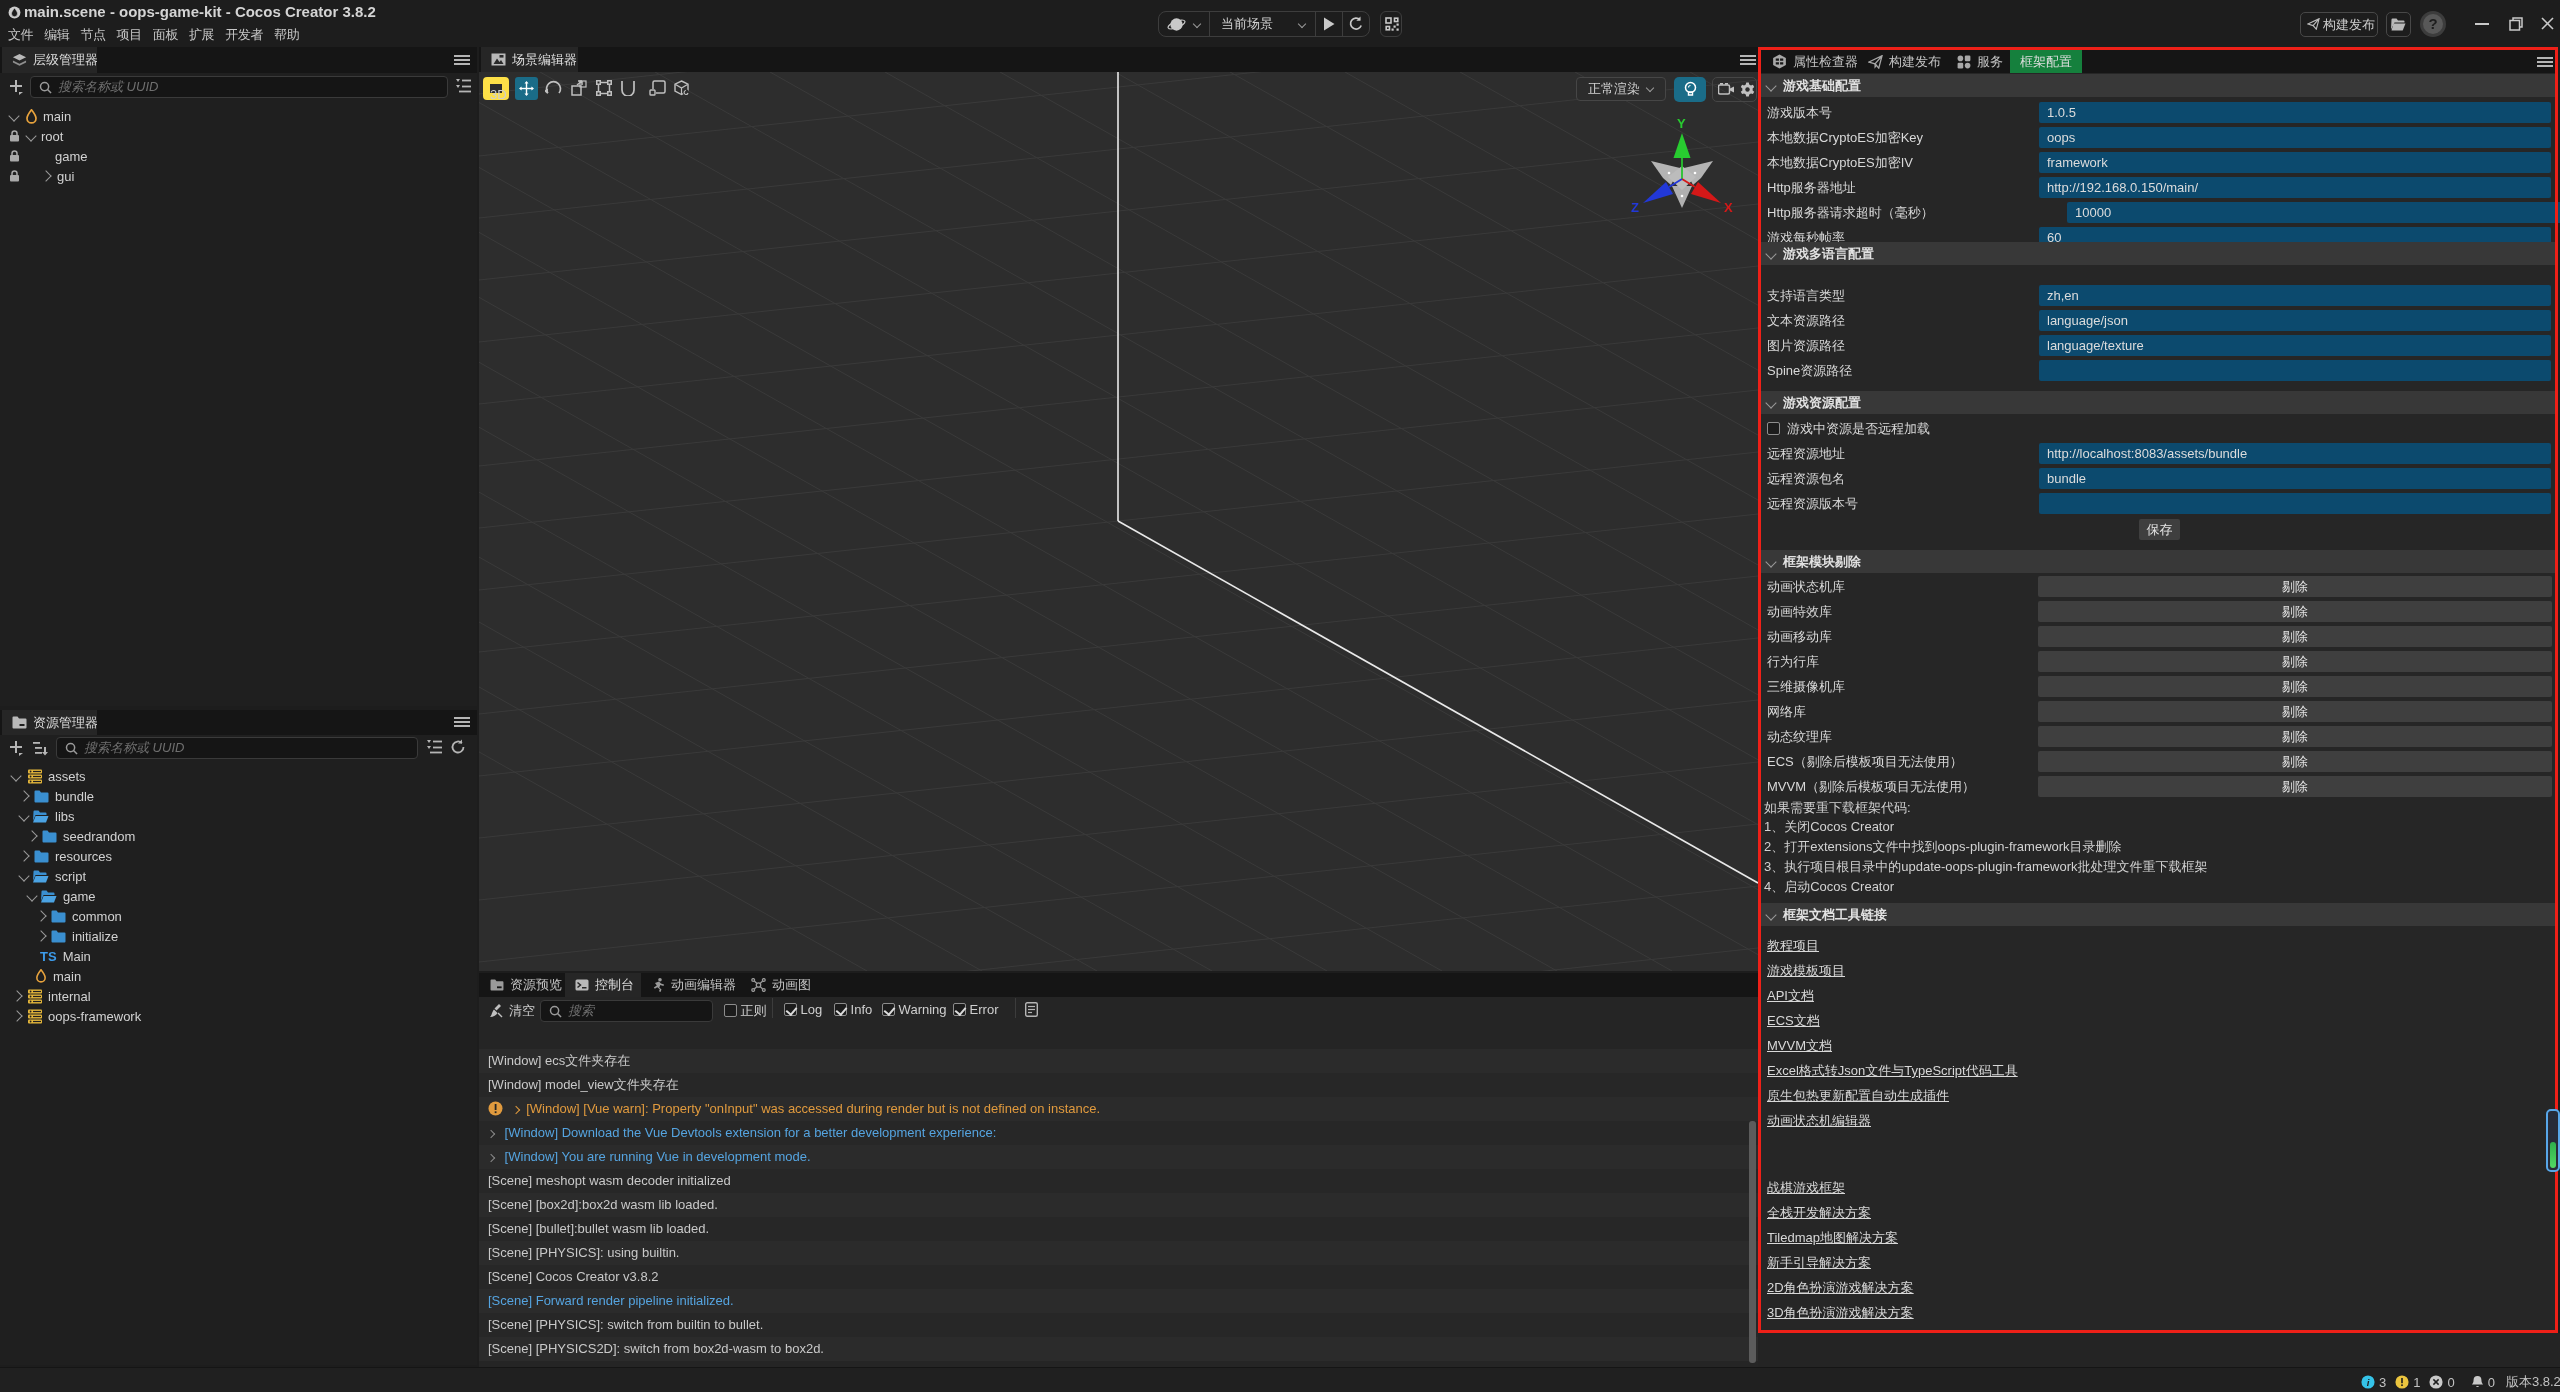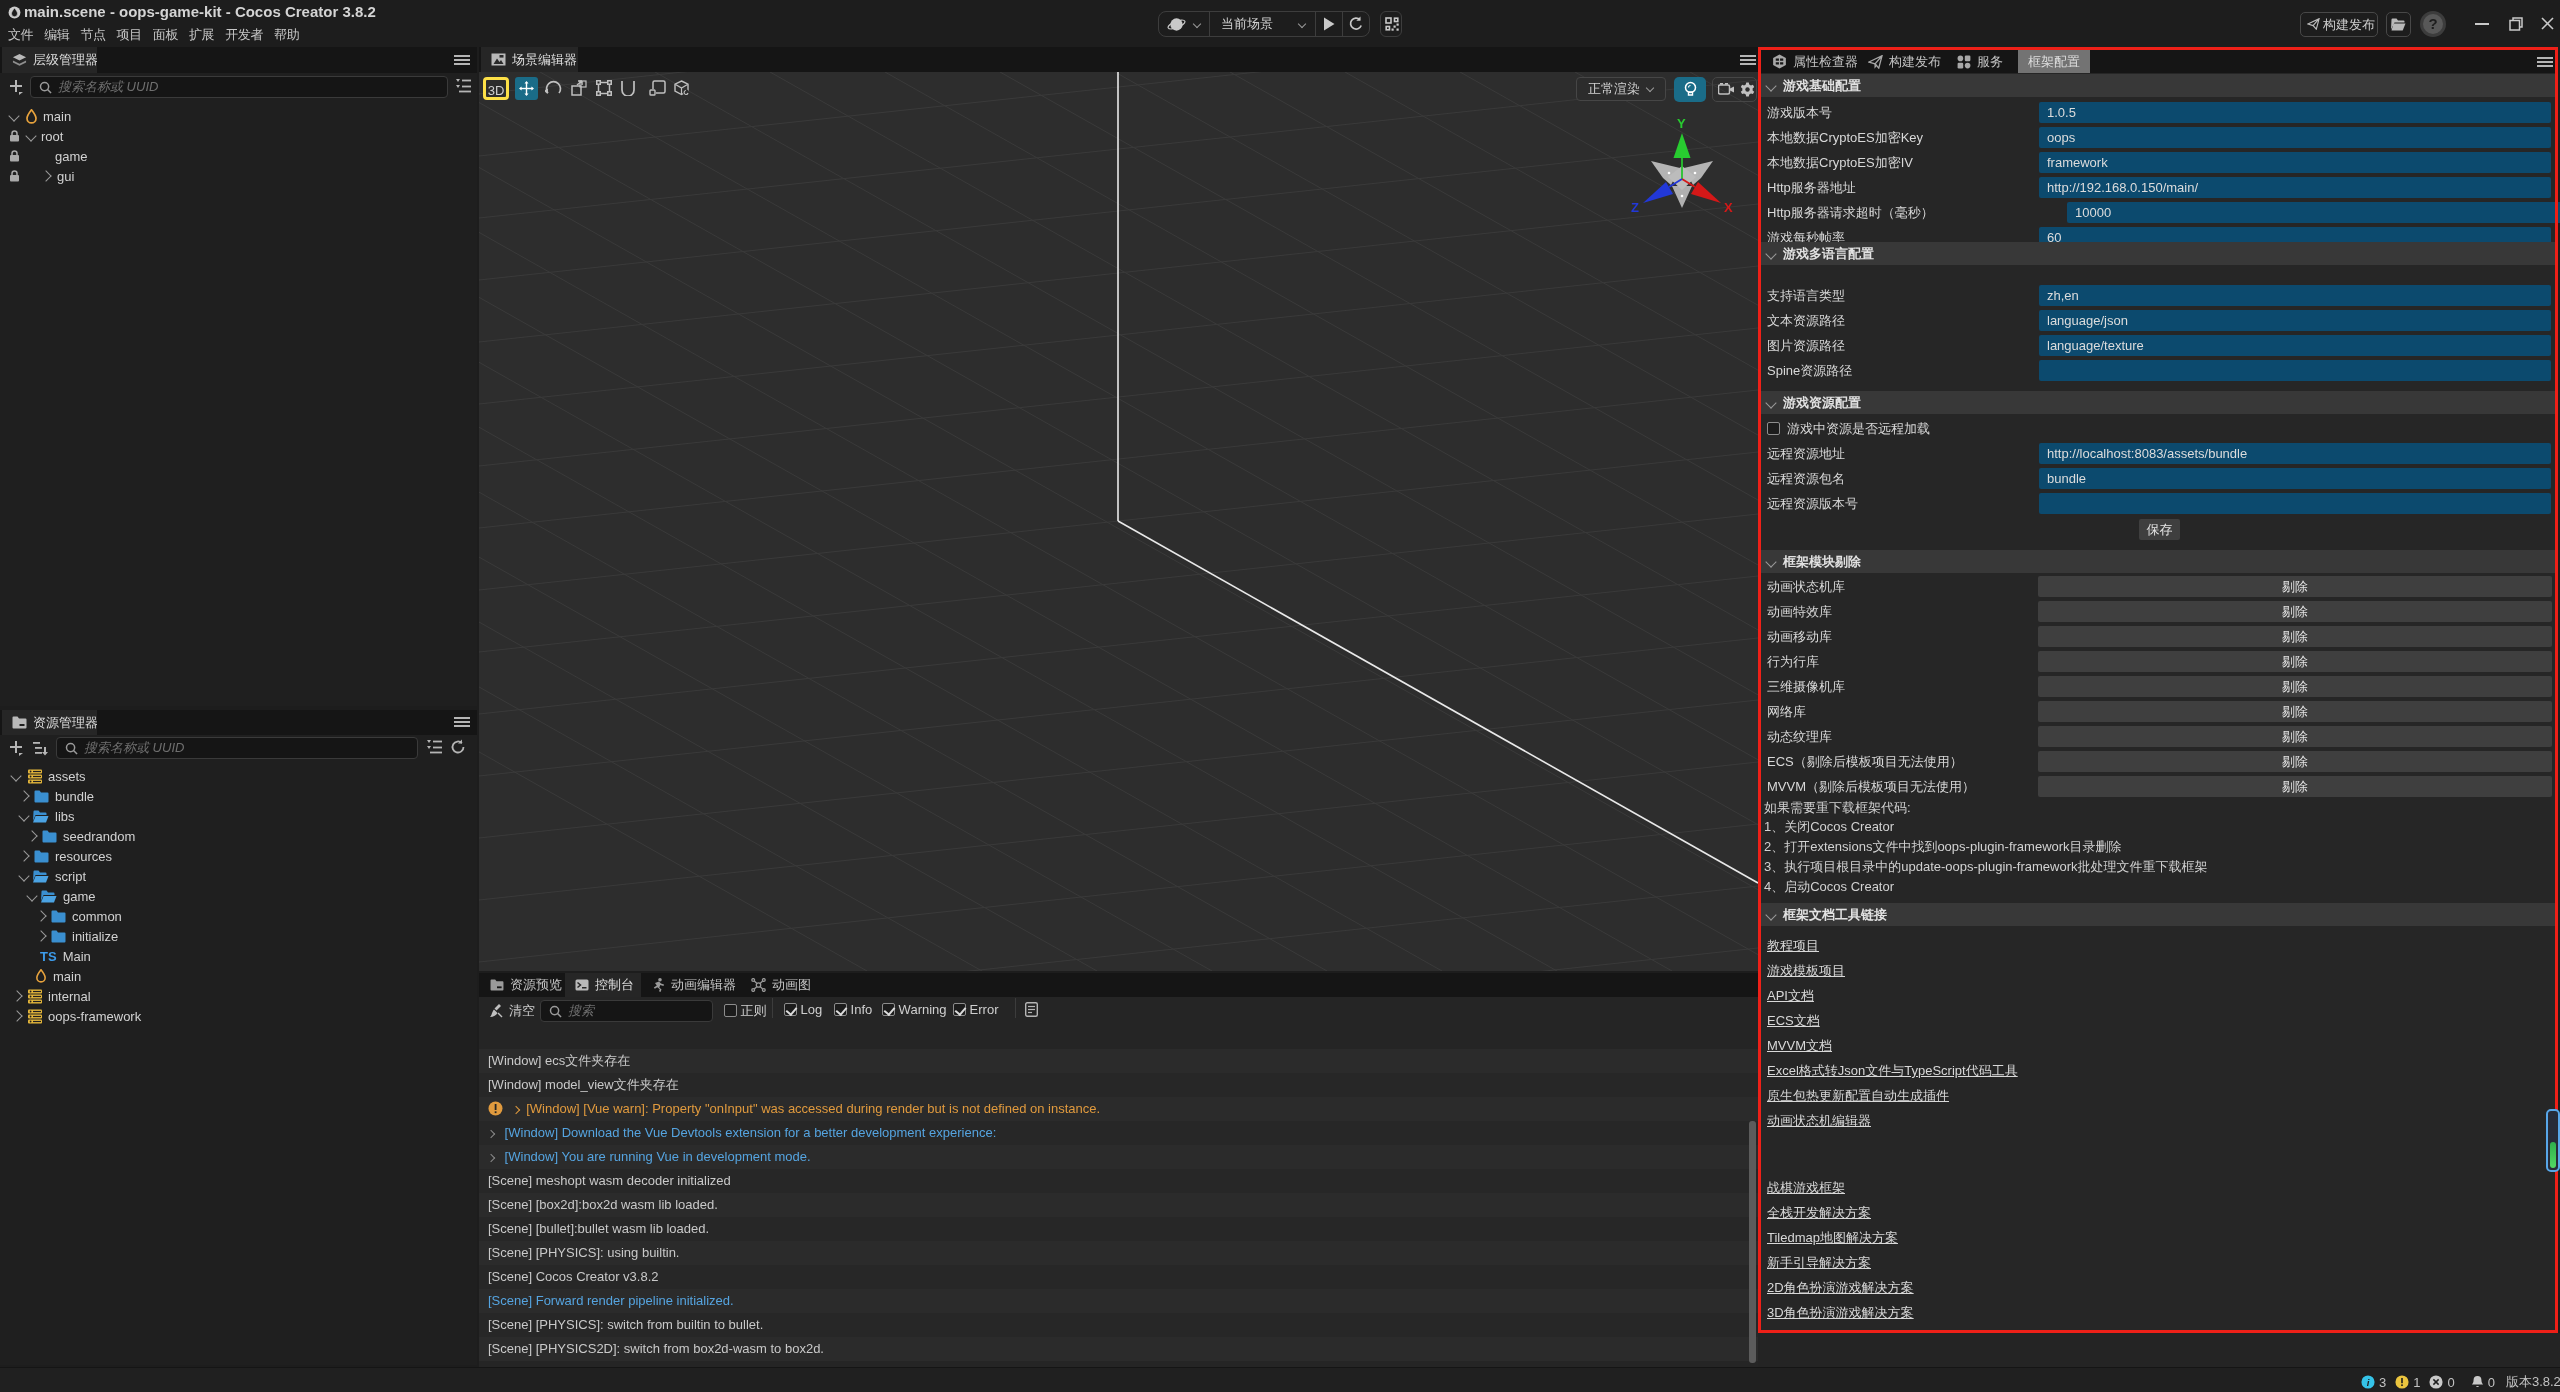--- a/index.html
+++ b/index.html
@@ -454,21 +454,21 @@
   <div class="abs tabbar" style="left:0;top:0;width:1279px;height:25px;"></div>
   <div class="abs tab active" style="left:2px;width:97px;height:25px;">
     <svg width="15" height="13" viewBox="0 0 15 13" style="margin-right:6px;">
       <rect x="0.5" y="0.5" width="14" height="12" fill="#b9b9b9"></rect>
       <path d="M2.5 11 L6 5.5 8.5 9 10 7 12.5 11 Z" fill="#2a2a2a"></path>
       <rect x="8.5" y="2" width="4" height="2.6" fill="#2a2a2a"></rect>
     </svg>场景编辑器
   </div>
   <div class="abs hamb" style="left:1261px;top:8px;"></div>
 
-  <div class="abs" style="left:4px;top:30px;width:26px;height:23px;border:3px solid #fde047;border-radius:4px;background:#2c2c2c;color:#cfcfcf;font-size:13px;text-align:center;line-height:21px;">3D</div>
+  <div class="abs" style="left:4px;top:30px;width:26px;height:23px;border:7px solid #fde047;border-radius:4px;background:#2c2c2c;color:#cfcfcf;font-size:13px;text-align:center;line-height:21px;">3D</div>
   <div class="abs" style="left:36px;top:30px;width:23px;height:23px;background:#1a6c88;border-radius:3px;">
     <svg width="15" height="15" viewBox="0 0 15 15" style="margin:4px;">
       <g stroke="#fff" stroke-width="1.4">
             <line x1="7.5" y1="1" x2="7.5" y2="14"></line>
             <line x1="1" y1="7.5" x2="14" y2="7.5"></line>
           </g>
       <g fill="#fff">
             <path d="M7.5 0 l2 2.6 h-4 Z"></path>
             <path d="M7.5 15 l2 -2.6 h-4 Z"></path>
             <path d="M0 7.5 l2.6 -2 v4 Z"></path>
@@ -658,21 +658,21 @@
   <div class="abs tab" style="left:189px;width:61px;height:23px;top:3px;">
     <svg width="14" height="14" viewBox="0 0 14 14" style="margin-right:6px;">
       <g fill="#a8a8a8">
             <circle cx="3.4" cy="3.4" r="2.8"></circle>
             <rect x="7.8" y="0.6" width="5.6" height="5.6" rx="1.2"></rect>
             <rect x="0.6" y="7.8" width="5.6" height="5.6" rx="1.2"></rect>
             <circle cx="10.6" cy="10.6" r="2.8"></circle>
           </g>
     </svg>服务
   </div>
-  <div class="abs tab active" style="left:260px;width:72px;height:23px;top:3px;background:#737373;">框架配置</div>
+  <div class="abs tab active" style="left:252px;width:72px;height:23px;top:3px;background:#15803d;">框架配置</div>
   <div class="abs hamb" style="left:779px;top:10px;"></div>
 
   <div class="sechead" style="top:27px;">
         <span class="chev down" style="margin-left:9px;"></span>
         <span style="margin-left:8px;">游戏基础配置</span>
       </div>
   <div class="flabel" style="top:52.5px;">游戏版本号</div>
       <div class="field" style="top:54.5px;">1.0.5</div>
   <div class="flabel" style="top:77.5px;">本地数据CryptoES加密Key</div>
       <div class="field" style="top:79.5px;">oops</div>

